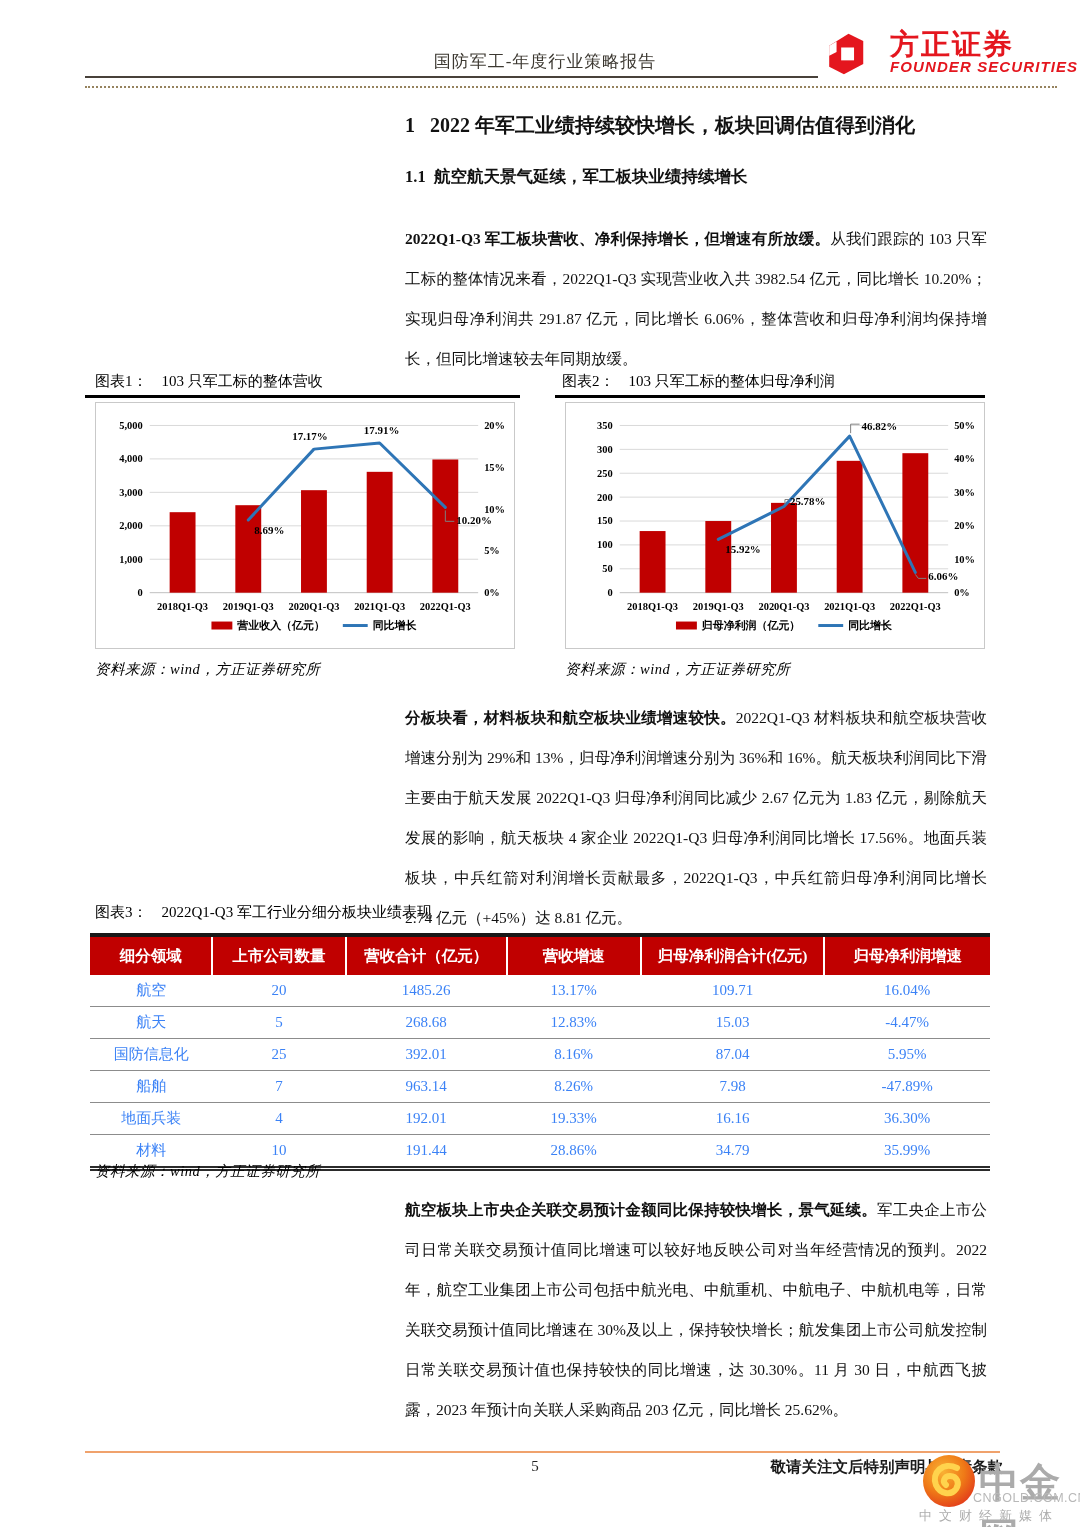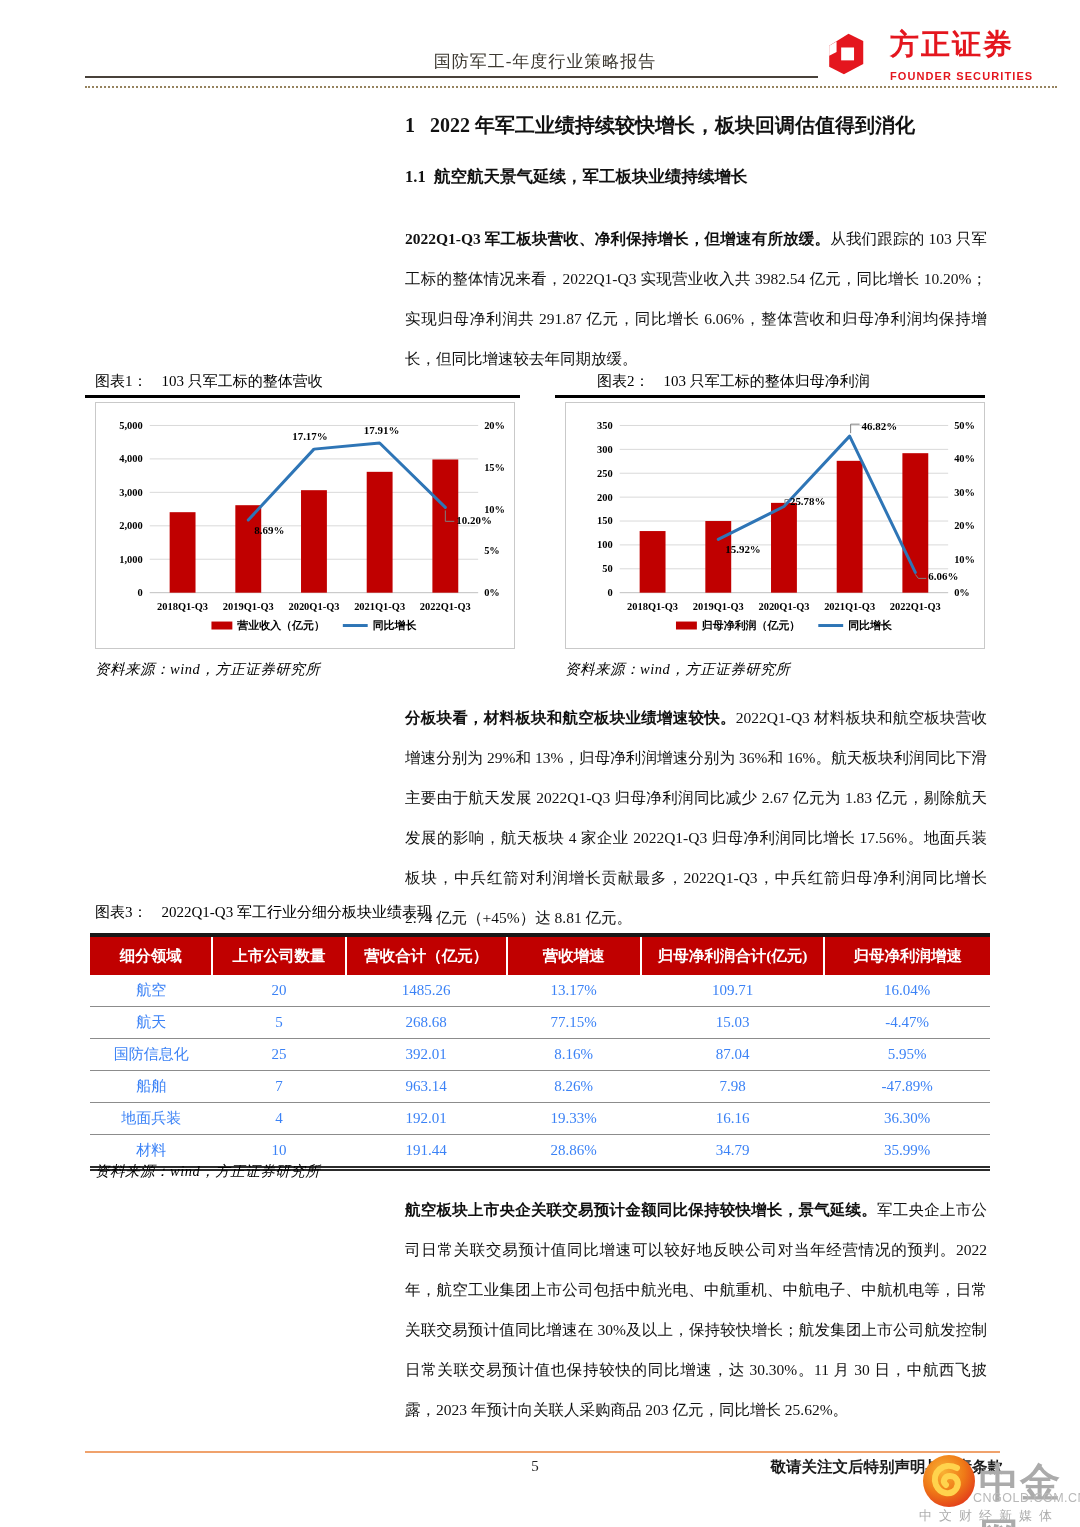--- a/index.html
+++ b/index.html
@@ -7,33 +7,33 @@
         font-family:"Liberation Serif","DejaVu Serif",serif;color:#111;}
   .abs{position:absolute;}
 
   
   .hdr-title{left:85px;top:50px;width:920px;text-align:center;font-size:17px;color:#3c3831;letter-spacing:1px;}
   .hdr-rule{left:85px;top:76px;width:733px;height:2px;background:#48413a;}
   .hdr-dotted{left:85px;top:86px;width:972px;height:0;border-top:2px dotted #96835f;}
   .logo{left:820px;top:30px;display:flex;align-items:flex-start;gap:24px;}
   .logo-txt{display:flex;flex-direction:column;line-height:1;}
   .logo-cn{font-size:29px;font-weight:bold;color:#e4161e;font-family:"Liberation Sans",sans-serif;letter-spacing:2px;}
-  .logo-en{font-size:11px;font-weight:bold;color:#e4161e;font-family:"Liberation Sans",sans-serif;letter-spacing:1.1px;margin-top:12px;}
+  .logo-en{font-size:15px;font-weight:bold;color:#e4161e;font-family:"Liberation Sans",sans-serif;letter-spacing:1.1px;margin-top:0;font-style:italic;}
 
   
   .h1{left:405px;top:112px;width:590px;font-size:20px;font-weight:bold;white-space:pre-wrap;}
   .h2{left:405px;top:166px;width:590px;font-size:16.5px;font-weight:bold;white-space:pre-wrap;}
   .para{width:582px;font-size:15.5px;line-height:40px;text-align:justify;color:#101010;}
   .para b{font-weight:bold;}
   .p1{left:405px;top:219px;} .p2{left:405px;top:698px;} .p3{left:405px;top:1190px;}
 
   
   .fig-title{font-size:15px;color:#000;}
   .fig-title .lbl{margin-right:14px;}
-  .ft1{left:95px;top:372px;} .ft2{left:597px;top:372px;text-align:right;} .ft3{left:95px;top:903px;}
+  .ft1{left:95px;top:372px;} .ft2{left:562px;top:372px;text-align:right;} .ft3{left:95px;top:903px;}
   .fig-rule{height:3px;background:#000;}
   .fr1{left:85px;top:395px;width:435px;} .fr2{left:555px;top:395px;width:430px;}
   .chart-box{width:420px;height:247px;border:1px solid #c9c9c9;background:#fff;box-sizing:border-box;}
   .cb1{left:95px;top:402px;} .cb2{left:565px;top:402px;}
   .src{font-size:14.5px;font-style:italic;color:#000;letter-spacing:.5px;}
   .s1{left:95px;top:660px;} .s2{left:565px;top:660px;} .s3{left:95px;top:1162px;}
 
   svg text{fill:#000;}
   svg .ax{font:bold 10.5px "Liberation Serif",serif;}
   svg .cat{font:bold 10.5px "Liberation Serif",serif;}
@@ -212,21 +212,21 @@
           <td>20</td>
           <td>1485.26</td>
           <td>13.17%</td>
           <td>109.71</td>
           <td>16.04%</td>
         </tr>
         <tr>
           <td>航天</td>
           <td>5</td>
           <td>268.68</td>
-          <td>77.15%</td>
+          <td>12.83%</td>
           <td>15.03</td>
           <td>-4.47%</td>
         </tr>
         <tr>
           <td>国防信息化</td>
           <td>25</td>
           <td>392.01</td>
           <td>8.16%</td>
           <td>87.04</td>
           <td>5.95%</td>

